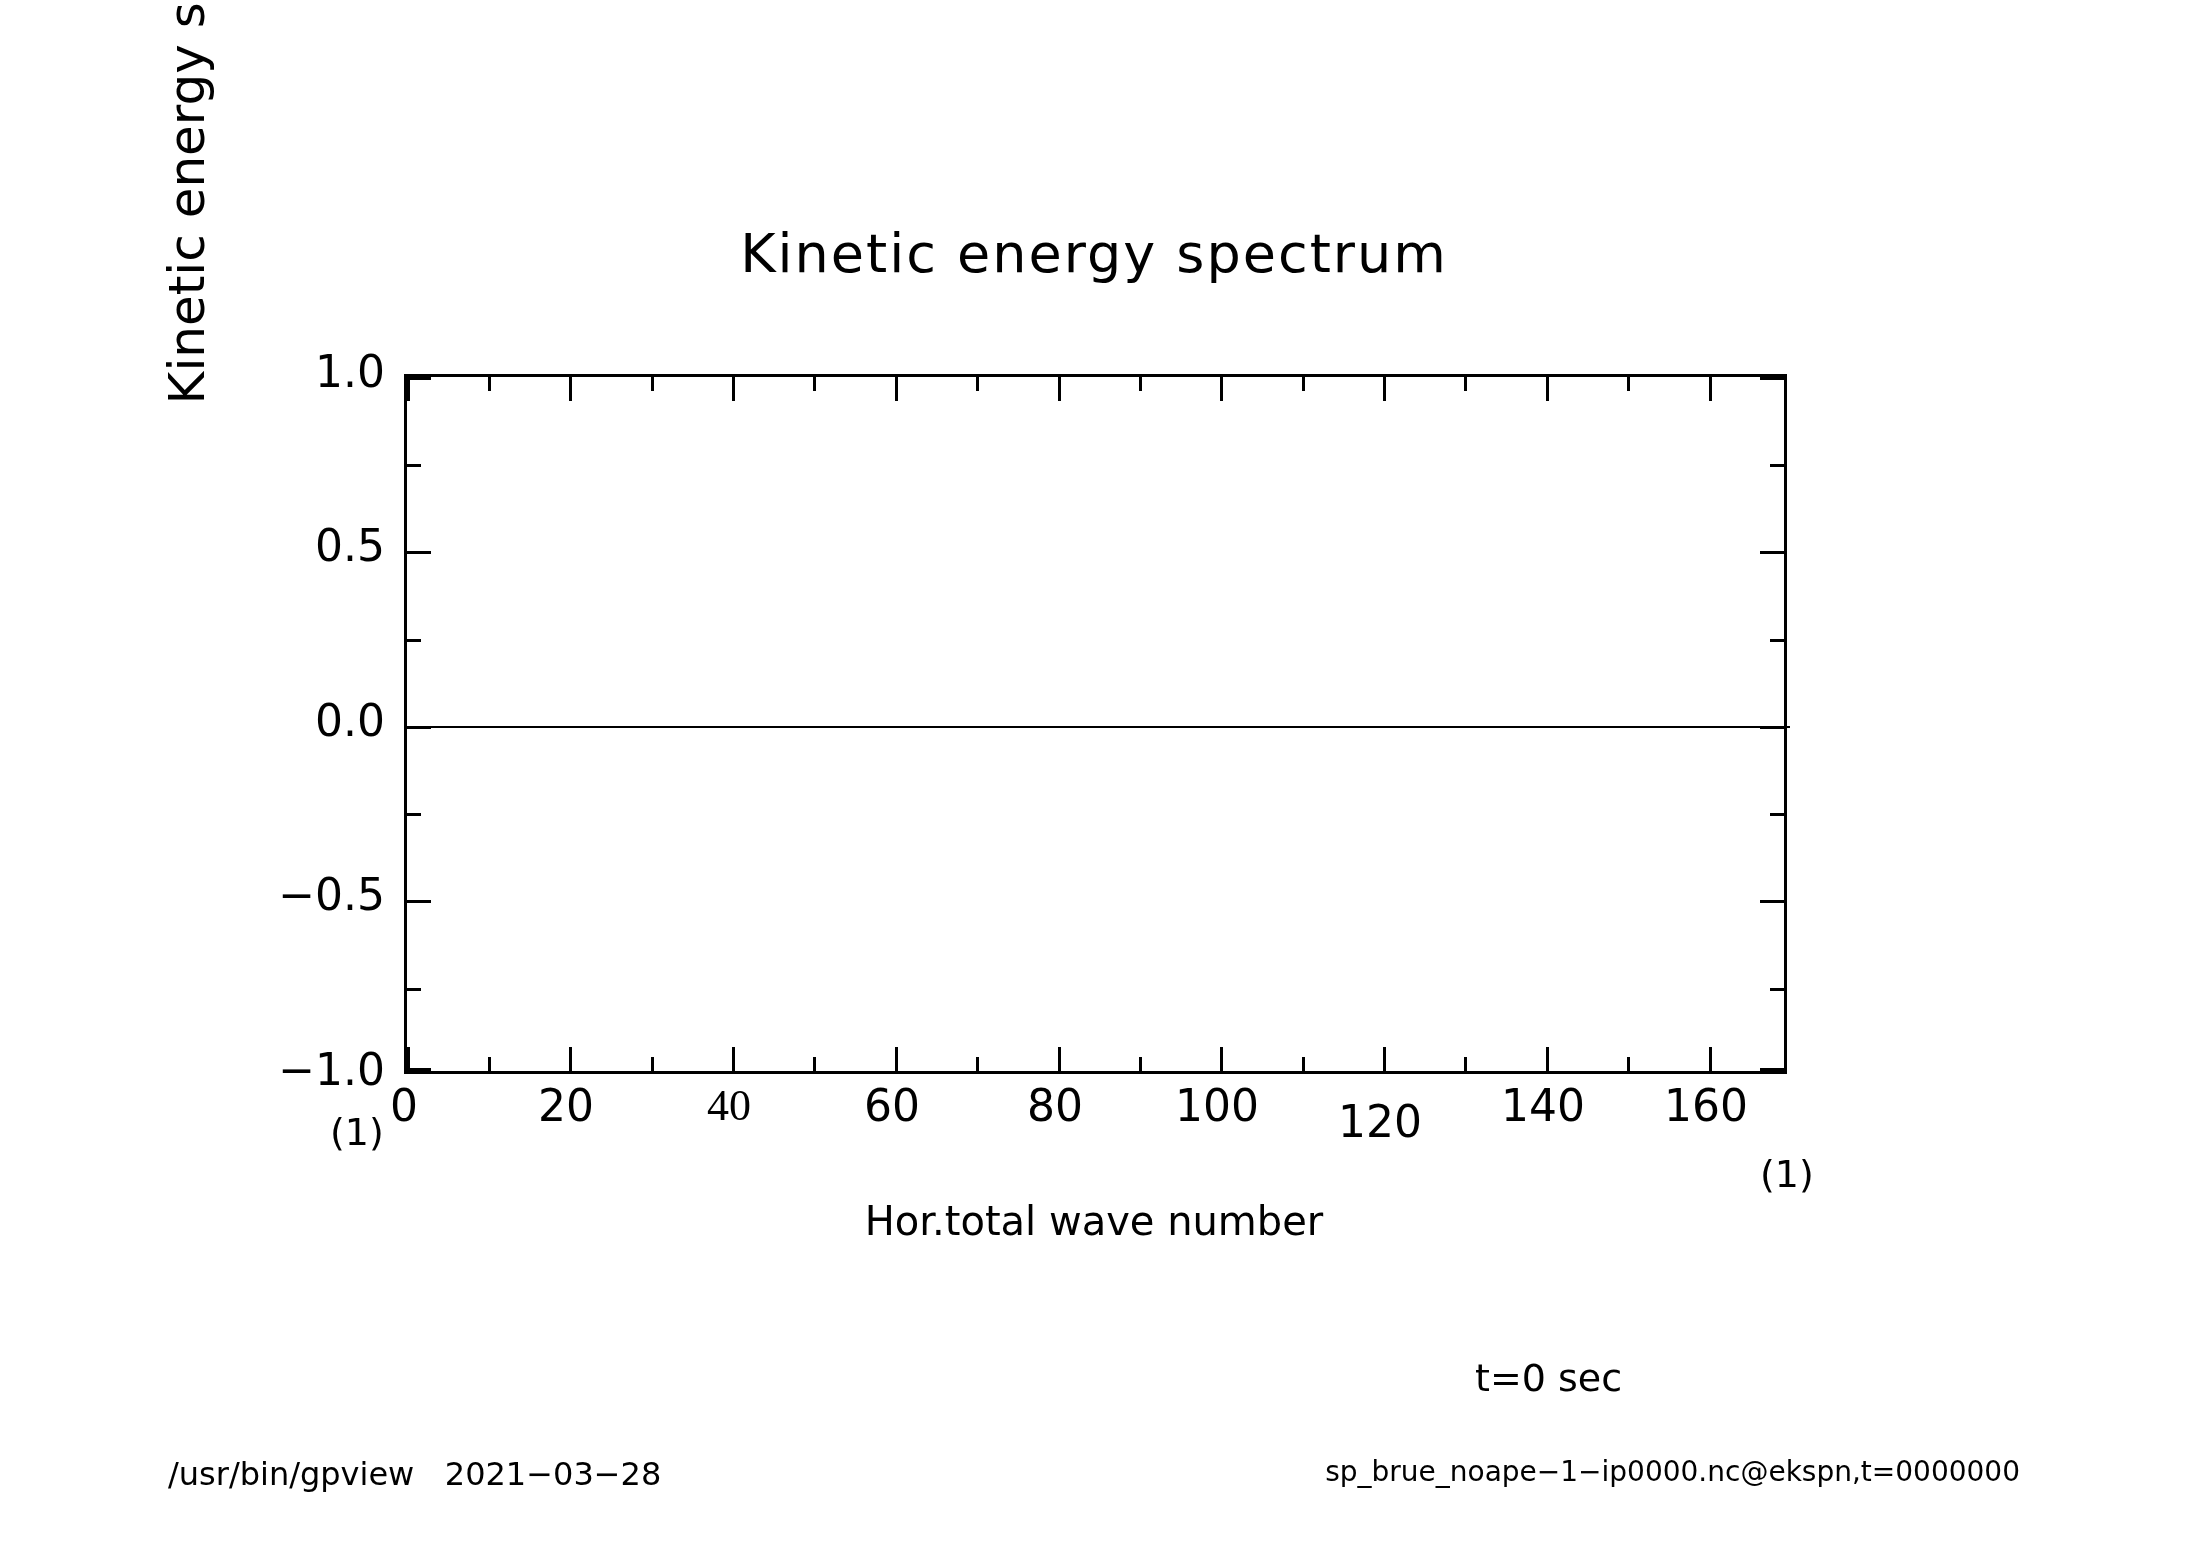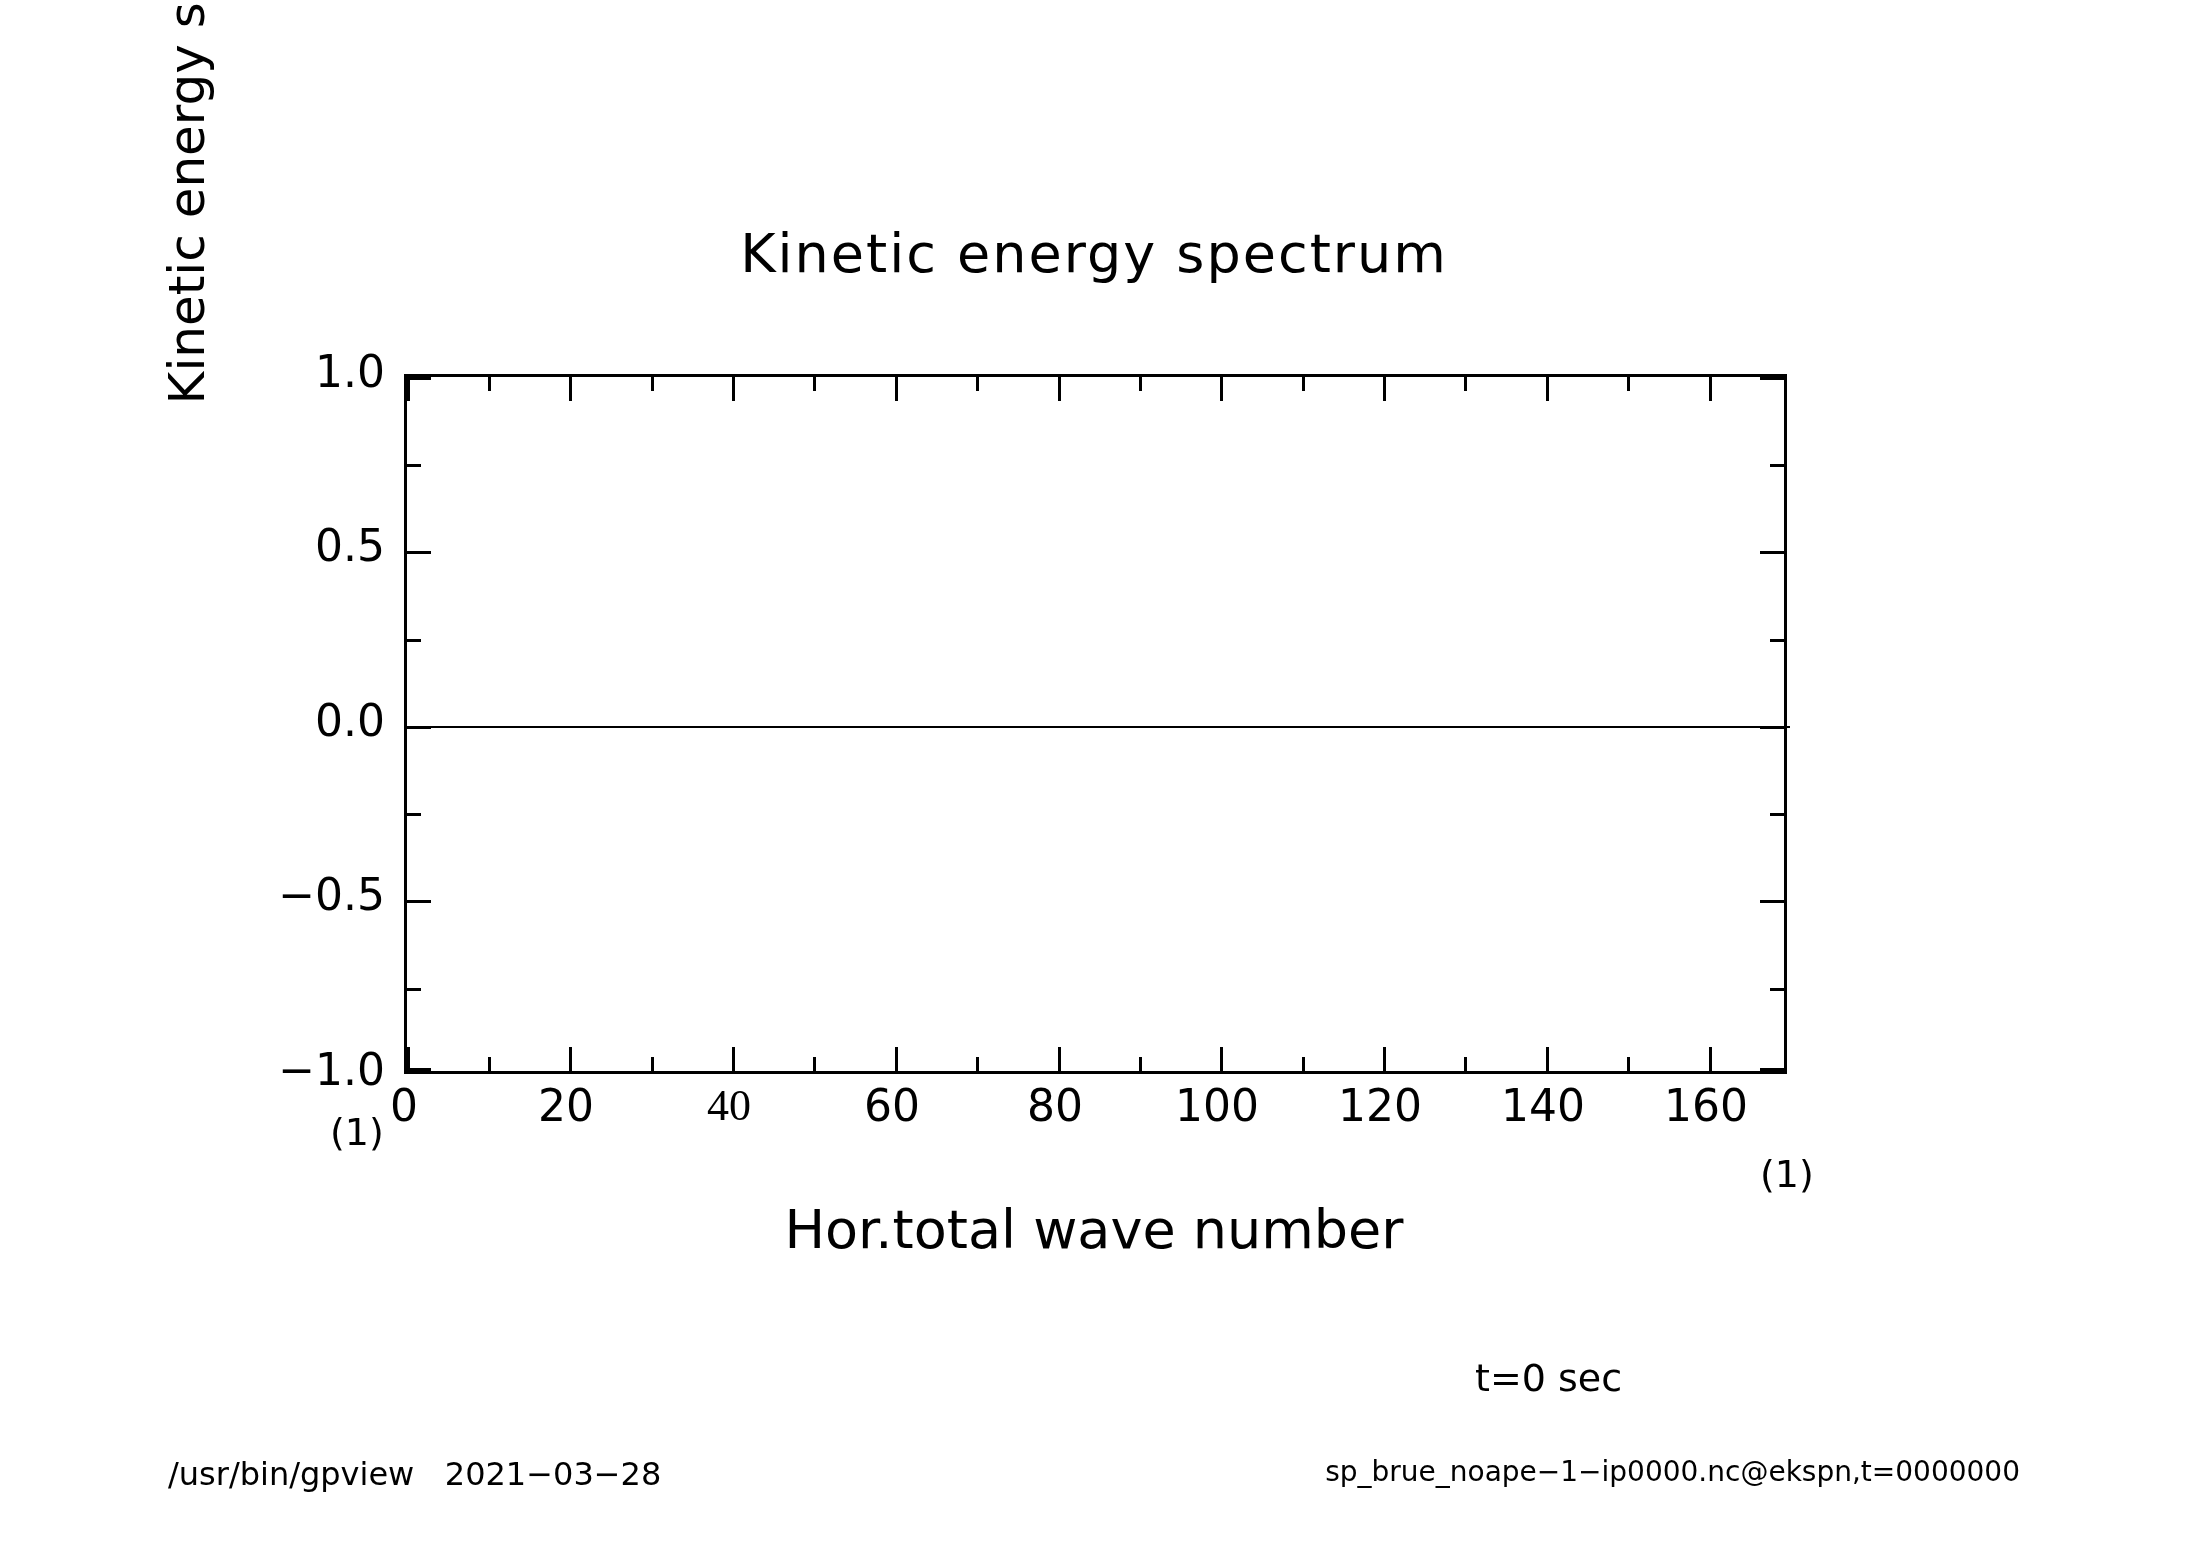--- a/index.html
+++ b/index.html
@@ -94,21 +94,21 @@
     height: 700px;
   }
 
   
   #xaxis-title {
     position: absolute;
     left: 0;
     top: 1198px;
     width: 2188px;
     text-align: center;
-    font-size: 54px;
+    font-size: 40px;
     white-space: pre;
   }
   #yaxis-title {
     position: absolute;
     left: 158px;
     top: 380px;
     width: 700px;
     height: 68px;
     transform: rotate(-90deg);
     transform-origin: 34px 34px;
@@ -225,21 +225,21 @@
   <div class="tick-y-minor" style="right:0px;top:436px;width:14px;"></div>
   <div class="tick-y-minor" style="right:0px;top:611px;width:14px;"></div>
 </div>
 
 <div class="xtick-label" style="left:344px;width:120px;">0</div>
 <div class="xtick-label" style="left:506px;width:120px;">20</div>
 <div class="xtick-label" style="left:669px;width:120px;font-family:Liberation Serif, serif;">40</div>
 <div class="xtick-label" style="left:832px;width:120px;">60</div>
 <div class="xtick-label" style="left:995px;width:120px;">80</div>
 <div class="xtick-label" style="left:1157px;width:120px;">100</div>
-<div class="xtick-label" style="left:1320px;width:120px;">120</div>
+<div class="xtick-label" style="left:1320px;width:120px;margin-top:16px;">120</div>
 <div class="xtick-label" style="left:1483px;width:120px;">140</div>
 <div class="xtick-label" style="left:1646px;width:120px;">160</div>
 
 <div id="ytick-labels">
   <div class="ytick-label" style="top:-28px;">1.0</div>
   <div class="ytick-label" style="top:146px;">0.5</div>
   <div class="ytick-label" style="top:321px;">0.0</div>
   <div class="ytick-label" style="top:495px;">−0.5</div>
   <div class="ytick-label" style="top:670px;">−1.0</div>
 </div>

